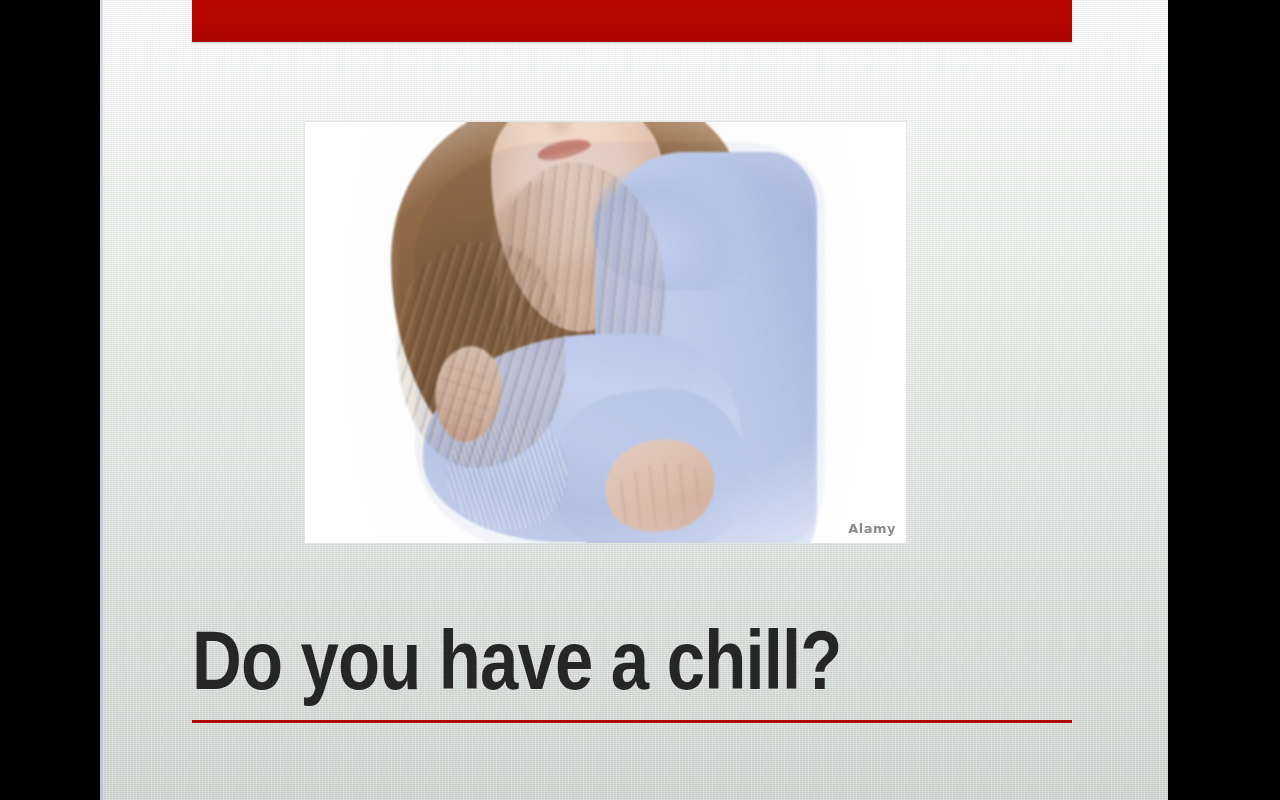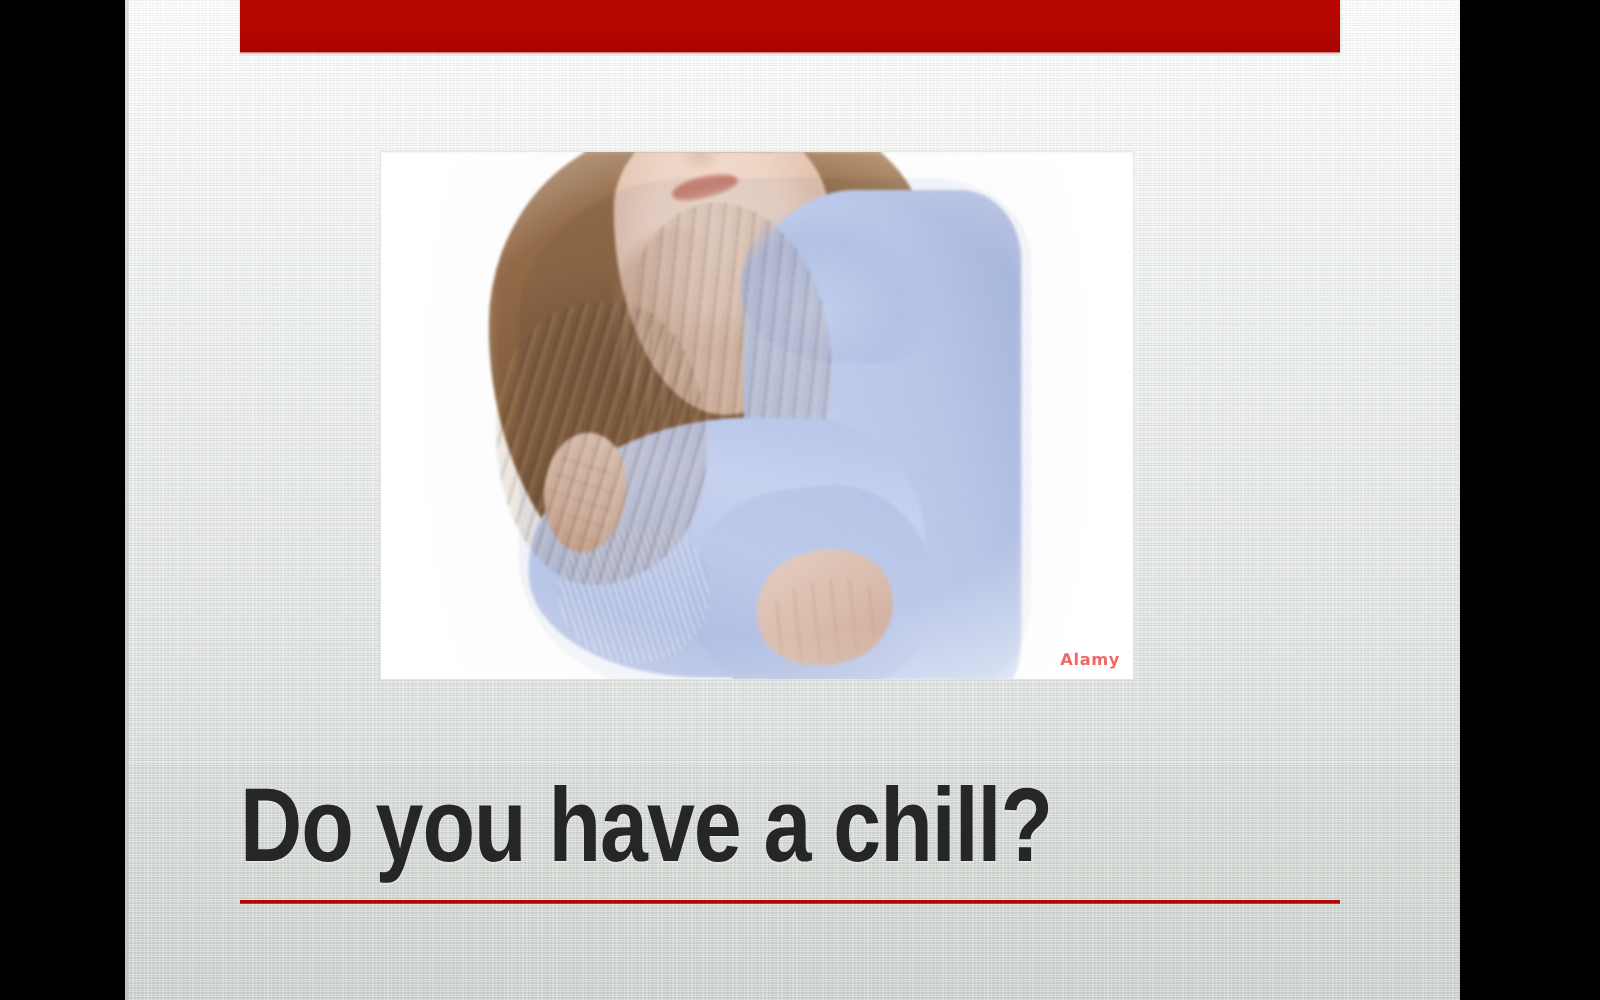--- a/index.html
+++ b/index.html
@@ -330,21 +330,21 @@
 
   
   #photo-watermark {
     position: absolute;
     right: 10px;
     bottom: 7px;
     font-family: "DejaVu Sans", sans-serif;
     font-size: 13px;
     font-weight: 700;
     letter-spacing: .5px;
-    color: #ef4444;
+    color: #737373;
     opacity: .82;
     filter: blur(.25px);
     user-select: none;
   }
 
   
   #slide-title {
     position: absolute;
     left: 92px;
     top: 612px;

